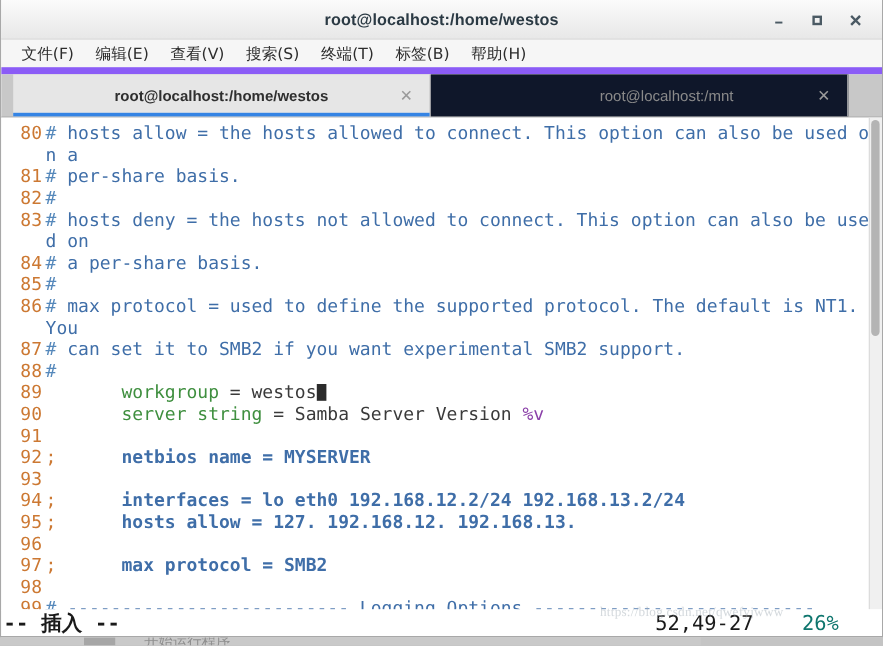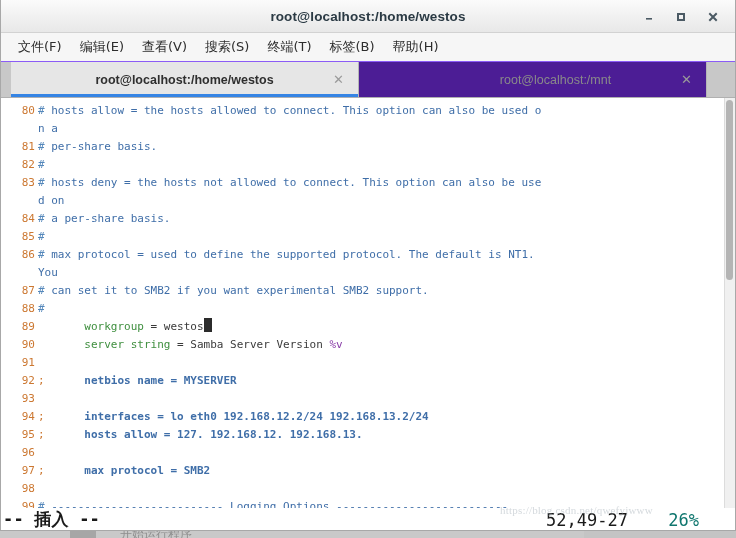--- a/index.html
+++ b/index.html
@@ -70,21 +70,21 @@
     line-height: 1;
     cursor: pointer;
   }
   .win-btn svg { display: block; }
 
   
   .menubar {
     height: 29px;
     flex: 0 0 29px;
     background: #f6f6f6;
-    border-bottom: 1px solid #8b5cf6;
+    border-bottom: 6px solid #8b5cf6;
     display: flex;
     align-items: center;
     padding-left: 8px;
   }
   .menu-item {
     font-size: 13px;
     color: #2d2d2d;
     padding: 2px 9px;
     white-space: nowrap;
     cursor: default;
@@ -114,21 +114,21 @@
     background: #e6e6e6;
   }
   .tab.active::after {
     content: "";
     position: absolute;
     left: 0; right: 0; bottom: 0;
     height: 3px;
     background: #3584e4;
   }
   .tab.inactive {
-    background: #4c1d95;
+    background: #0f172a;
     padding-left: 46px;
   }
   .tab-label {
     font-size: 12.5px;
     font-weight: 600;
     color: #2f2f2f;
     white-space: nowrap;
   }
   .tab.inactive .tab-label { color: #8a8a8a; font-weight: 500; }
   .tab-close {
@@ -140,21 +140,21 @@
     cursor: pointer;
   }
 
   
   .terminal {
     position: relative;
     flex: 1 1 auto;
     background: #ffffff;
     overflow: hidden;
     font-family: "DejaVu Sans Mono", "Liberation Mono", monospace;
-    font-size: 11px;
+    font-size: 15px;
     line-height: 18px;
     padding: 4px 0 0 2px;
   }
 
   .vline { white-space: pre; height: 18px; }
 
   .lnum {
     display: inline-block;
     width: 32px;
     text-align: right;

